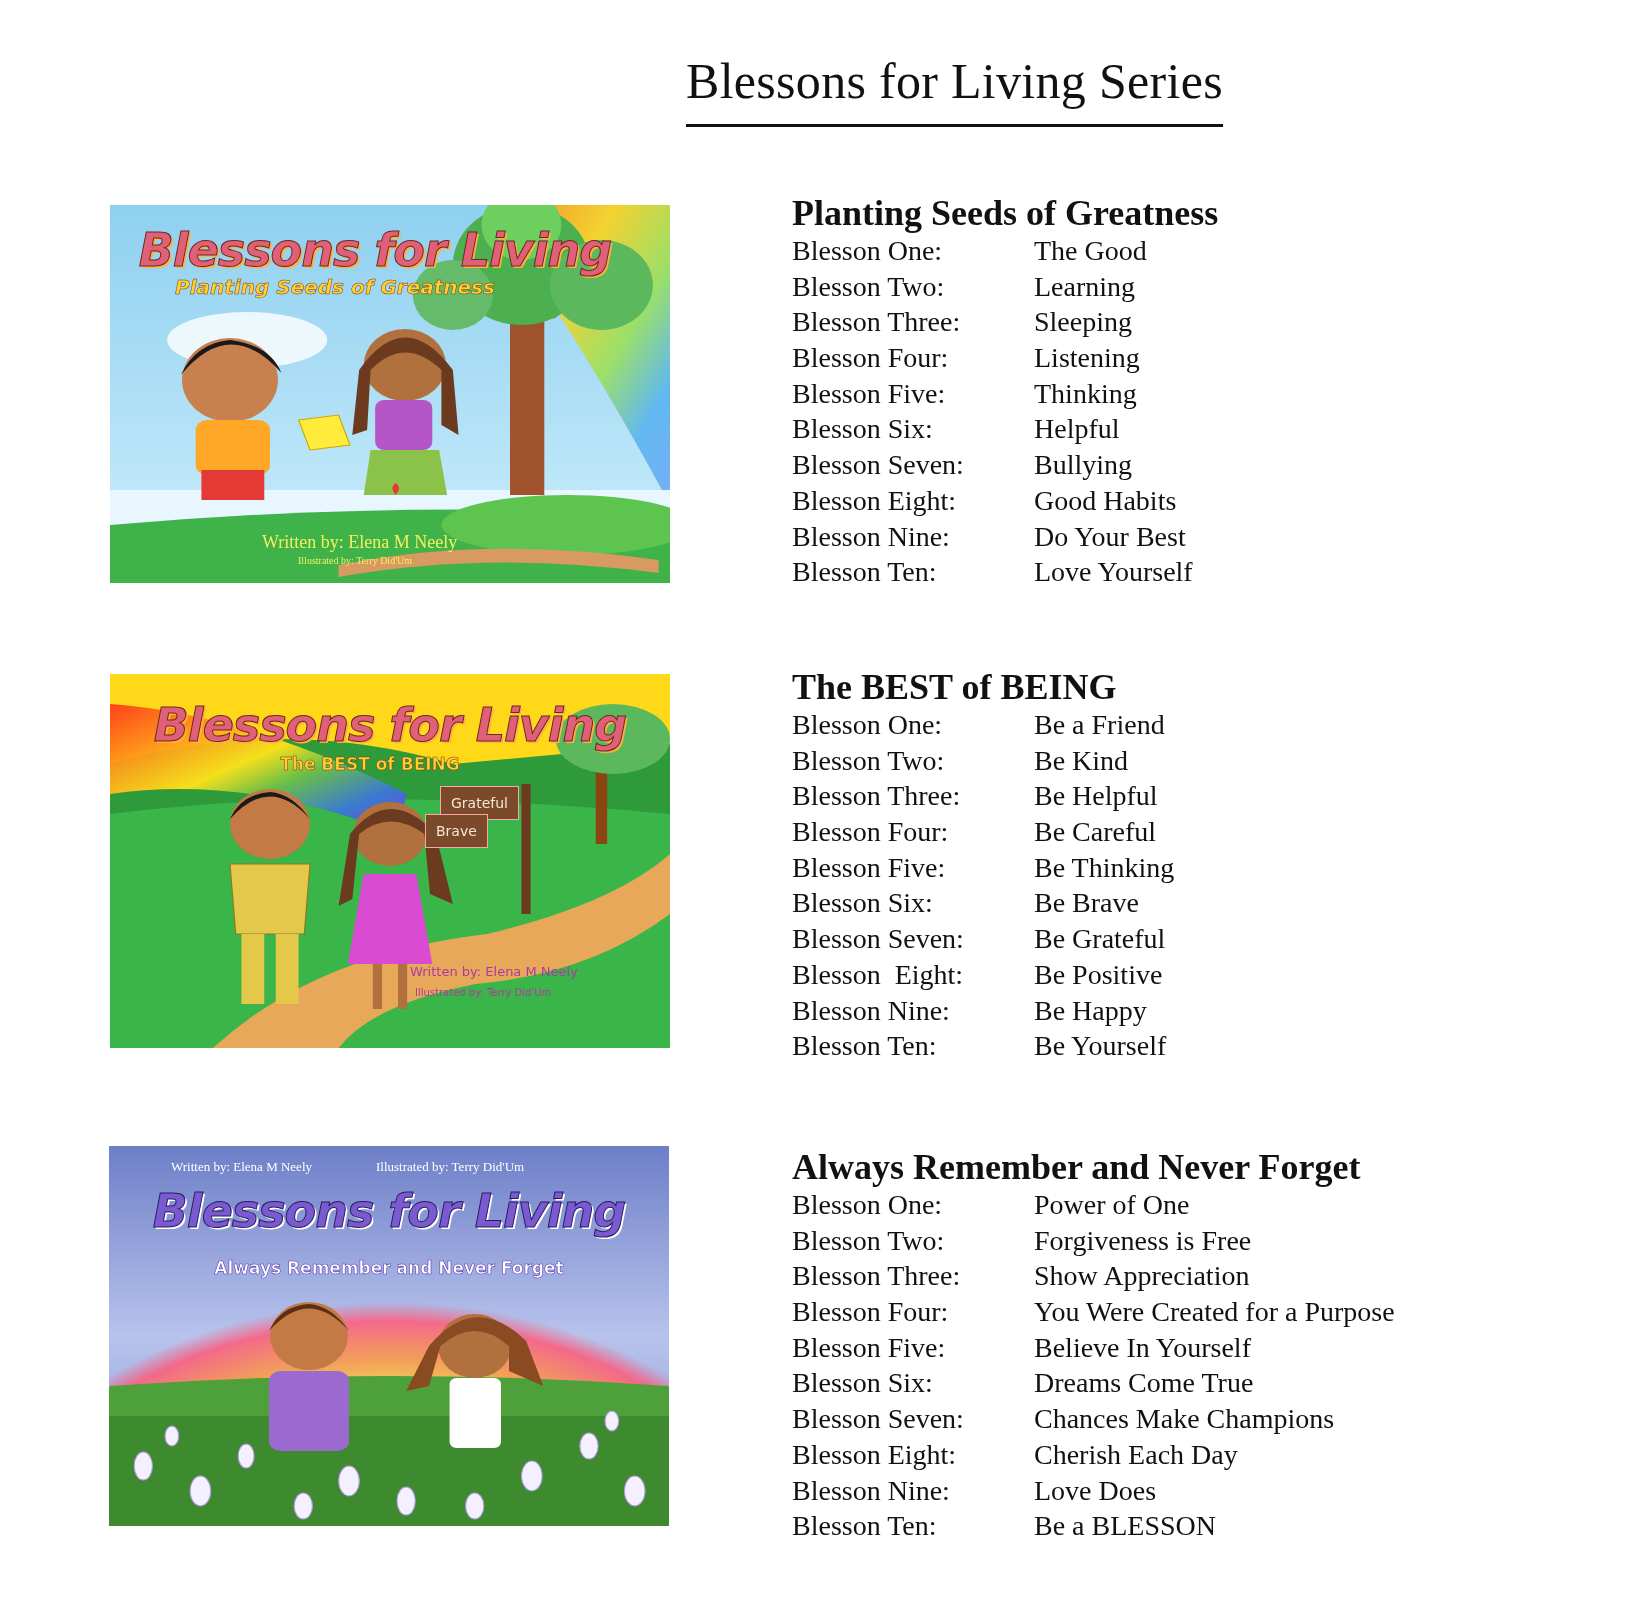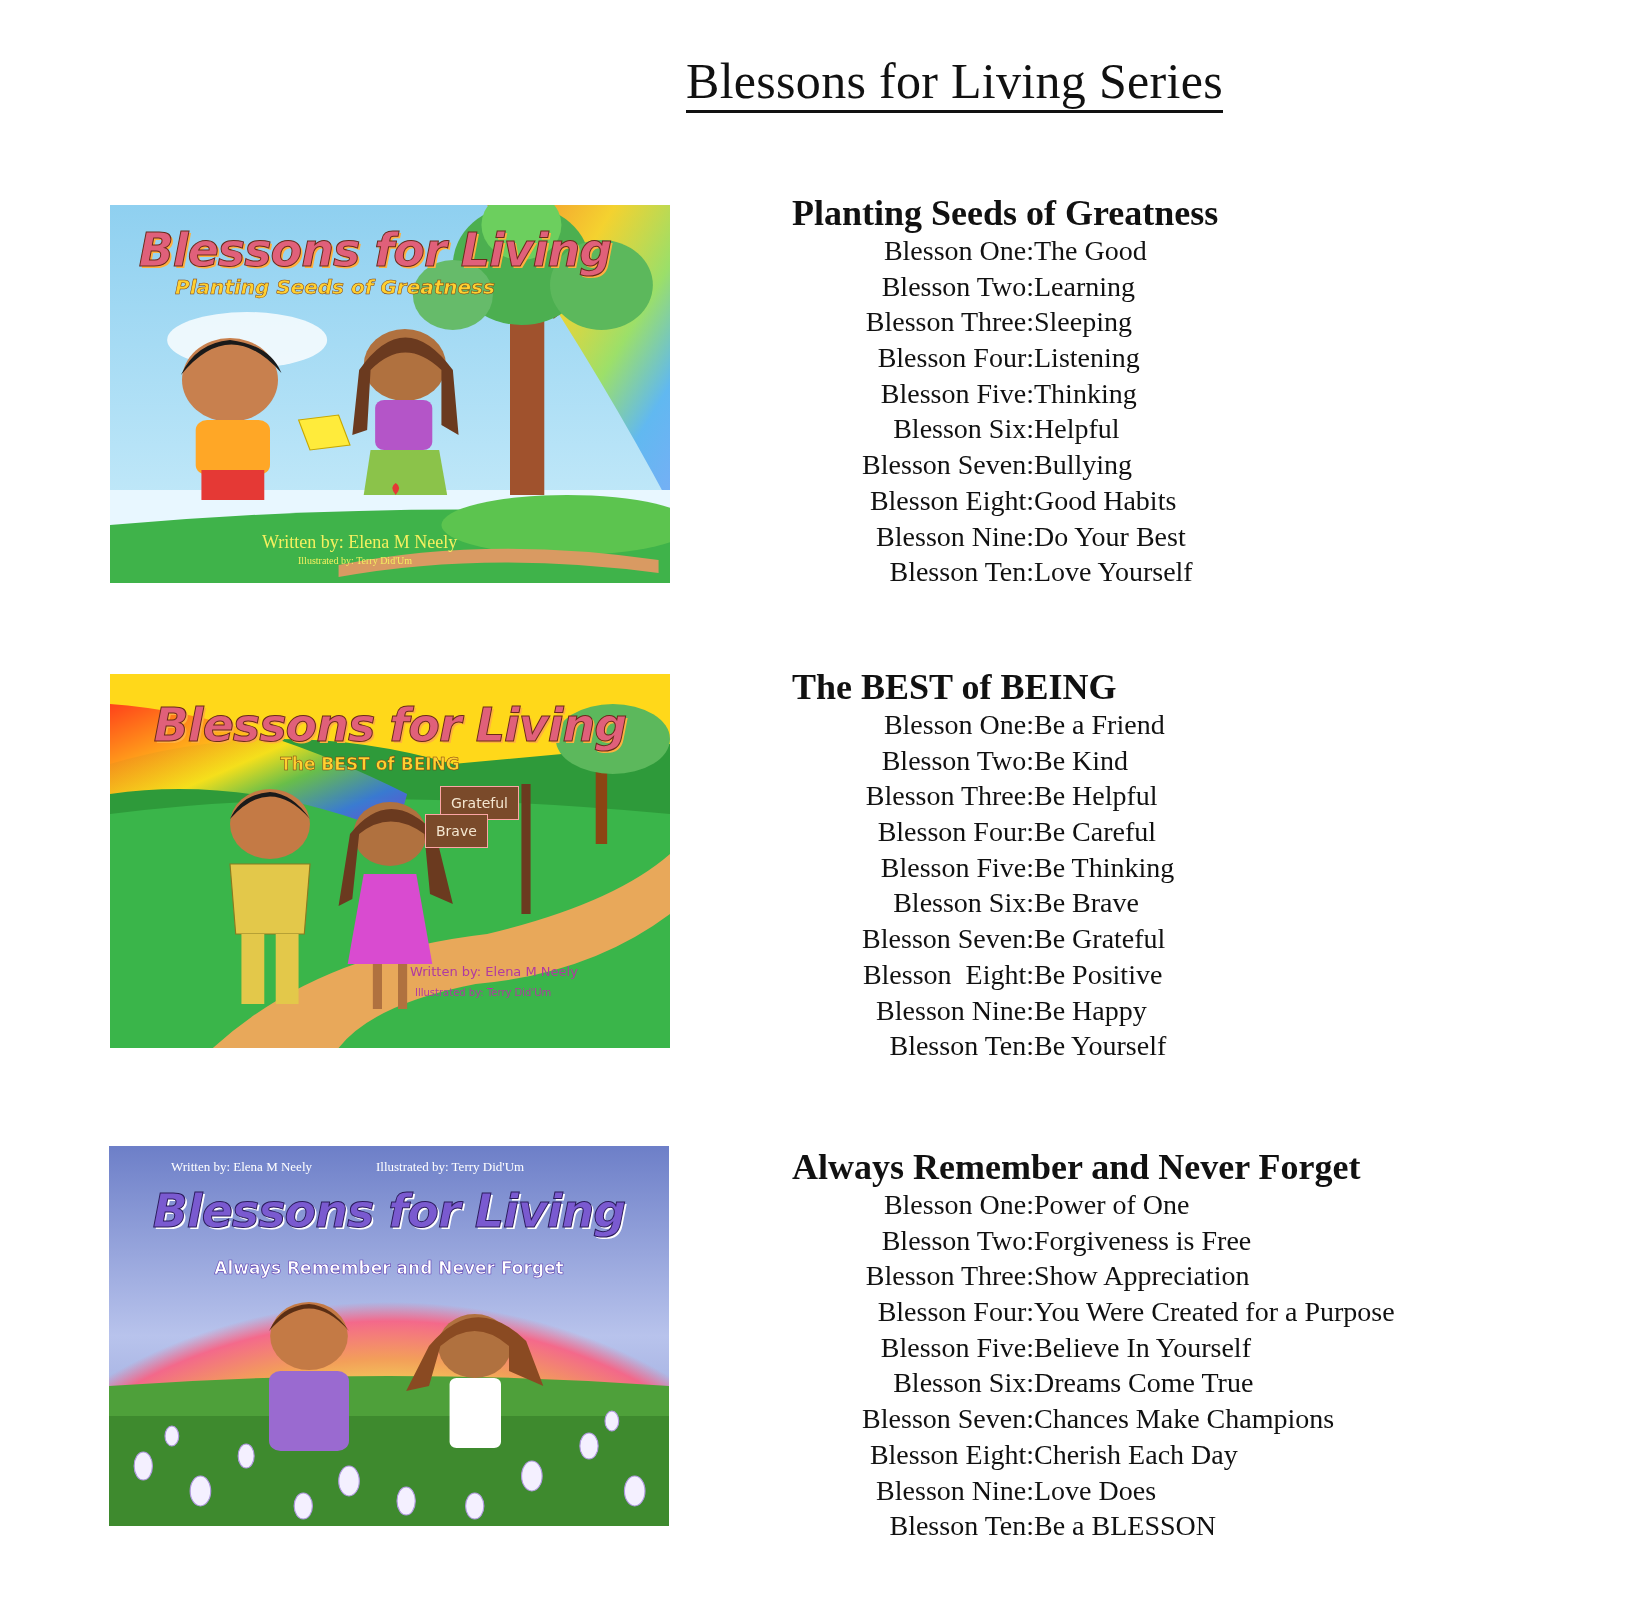--- a/index.html
+++ b/index.html
@@ -1,34 +1,34 @@
 <!DOCTYPE html>
 <html><head>
 <meta charset="utf-8">
 <style>
   html, body { margin: 0; padding: 0; background: #ffffff; }
   body { width: 1651px; height: 1604px; position: relative; overflow: hidden;
          font-family: "Liberation Serif", "DejaVu Serif", serif; color: #111; }
   .page-title { position: absolute; left: 686px; top: 52px; font-size: 50px; font-weight: normal;
-                margin: 0; border-bottom: 3px solid #111; line-height: 58px; padding-bottom: 0;
+                margin: 0; border-bottom: 3px solid #111; line-height: 58px; padding-bottom: 14px;
                 letter-spacing: 0.3px; white-space: nowrap; }
   .cover { position: absolute; left: 110px; width: 560px; overflow: hidden; }
   .cover svg { display: block; width: 100%; height: 100%; }
   .cover-1 { top: 205px; height: 378px; }
   .cover-2 { top: 674px; height: 374px; }
   .cover-3 { top: 1146px; height: 380px; left: 109px; }
   .cover-title { position: absolute; left: 0; right: 0; text-align: center;
                  font-family: "DejaVu Sans", sans-serif; font-weight: bold; font-style: italic;
                  font-size: 46px; letter-spacing: -1px; }
   .cover-sub { position: absolute; left: 0; right: 0; text-align: center;
                font-family: "DejaVu Sans", sans-serif; font-style: italic; font-weight: bold; font-size: 20px; }
   .cover-credit { position: absolute; font-family: "Liberation Serif", serif; white-space: nowrap; }
   .section { position: absolute; left: 792px; }
   .section-heading { font-size: 36px; font-weight: bold; margin: 0; line-height: 40px; white-space: nowrap; }
-  .rows { margin: 0; padding: 0; list-style: none; text-align: right; }
+  .rows { margin: 0; padding: 0; list-style: none; }
   .row { display: flex; height: 35.7px; line-height: 35.7px; font-size: 28px; white-space: nowrap; }
   .row .label { width: 242px; flex: none; white-space: pre; }
   .row .value { flex: none; }
   .sec-1 { top: 193px; }
   .sec-2 { top: 667px; }
   .sec-3 { top: 1147px; }
   .sign { position:absolute; background:#7a4a2a; color:#f4e6d0; font-family:"DejaVu Sans", sans-serif; font-size:14px;
           padding:8px 10px; border:1px solid #fca5a5; }
 </style>
 </head>

